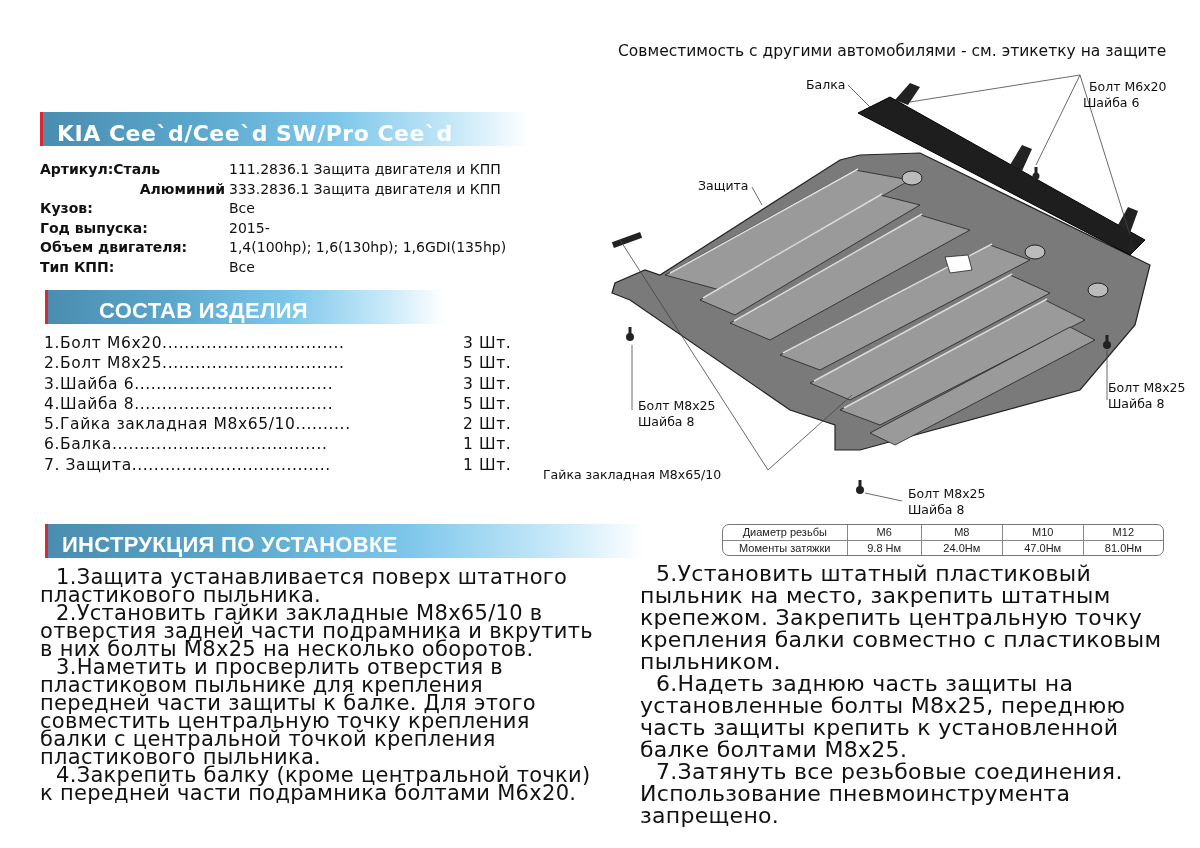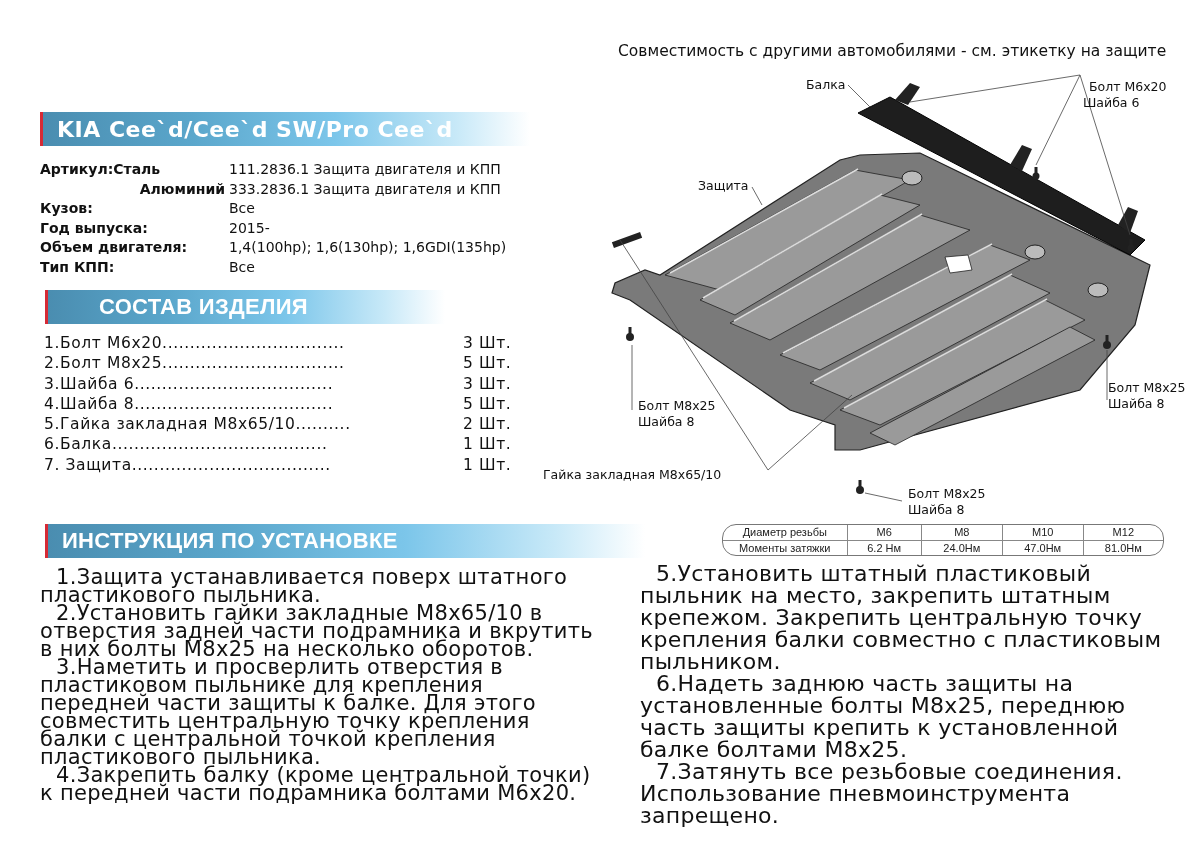--- a/index.html
+++ b/index.html
@@ -3,21 +3,21 @@
 <meta charset="utf-8">
 <style>
   * { box-sizing: border-box; margin: 0; padding: 0; }
   html, body { width: 1200px; height: 848px; background: #ffffff; overflow: hidden; }
   body { position: relative; font-family: "DejaVu Sans", sans-serif; color: #111; }
 
   .banner {
     position: absolute; height: 34px;
     background: linear-gradient(90deg, #4a8db0 0%, #5aa6cb 30%, #7cc6ea 60%, #c8e9f8 85%, rgba(255,255,255,0) 100%);
     border-left: 3px solid #d62a35;
-    color: #fff; display: flex; align-items: center;
+    color: #fff; display: flex; align-items: flex-end;
   }
   .banner .txt { padding-left: 14px; font-weight: bold; }
   .banner.title .txt { font-family: "DejaVu Sans", sans-serif; font-size: 22px; letter-spacing: 0.5px; }
   .banner.sec .txt { font-family: "Liberation Sans", sans-serif; font-size: 22px; letter-spacing: 0.3px; }
 
   .spec { position: absolute; left: 40px; top: 160px; font-size: 14px; line-height: 19.5px; }
   .spec .row { display: flex; }
   .spec .k { width: 189px; font-weight: bold; }
   .spec .k.right { text-align: right; padding-right: 4px; }
   .spec .v { white-space: nowrap; }
@@ -30,21 +30,21 @@
   .instr { position: absolute; font-size: 21px; line-height: 18px; letter-spacing: 0.3px; }
   .instr p { text-indent: 16px; }
   .instr-left { left: 40px; top: 568px; width: 560px; }
   .instr-right { left: 640px; top: 563px; width: 545px; font-size: 22px; line-height: 22px; }
 
   .compat { position: absolute; left: 618px; top: 42px; font-size: 15.5px; white-space: nowrap; }
 
   .diagram { position: absolute; left: 590px; top: 65px; width: 600px; height: 460px; }
   .lbl { position: absolute; font-family: "DejaVu Sans", sans-serif; font-size: 12.5px; line-height: 15px; white-space: nowrap; }
 
-  .torque { position: absolute; left: 722px; top: 524px; width: 442px; border: 1px solid #777; border-radius: 14px; overflow: hidden; font-family: "Liberation Sans", sans-serif; font-size: 11px; }
+  .torque { position: absolute; left: 722px; top: 524px; width: 442px; border: 1px solid #777; border-radius: 7px; overflow: hidden; font-family: "Liberation Sans", sans-serif; font-size: 11px; }
   .torque table { border-collapse: collapse; width: 100%; }
   .torque td { border: 1px solid #888; text-align: center; height: 15px; color: #222; }
   .torque tr:first-child td { border-top: none; }
   .torque tr:last-child td { border-bottom: none; }
   .torque td:first-child { border-left: none; width: 124px; }
   .torque td:last-child { border-right: none; }
 </style>
 </head>
 <body>
 
@@ -214,20 +214,20 @@
     <tbody>
         <tr>
       <td>Диаметр резьбы</td>
       <td>М6</td>
       <td>М8</td>
       <td>М10</td>
       <td>М12</td>
     </tr>
     <tr>
       <td>Моменты затяжки</td>
-      <td>6.2 Нм</td>
+      <td>9.8 Нм</td>
       <td>24.0Нм</td>
       <td>47.0Нм</td>
       <td>81.0Нм</td>
     </tr>
   </tbody>
     </table>
 </div>
 
 </body></html>

